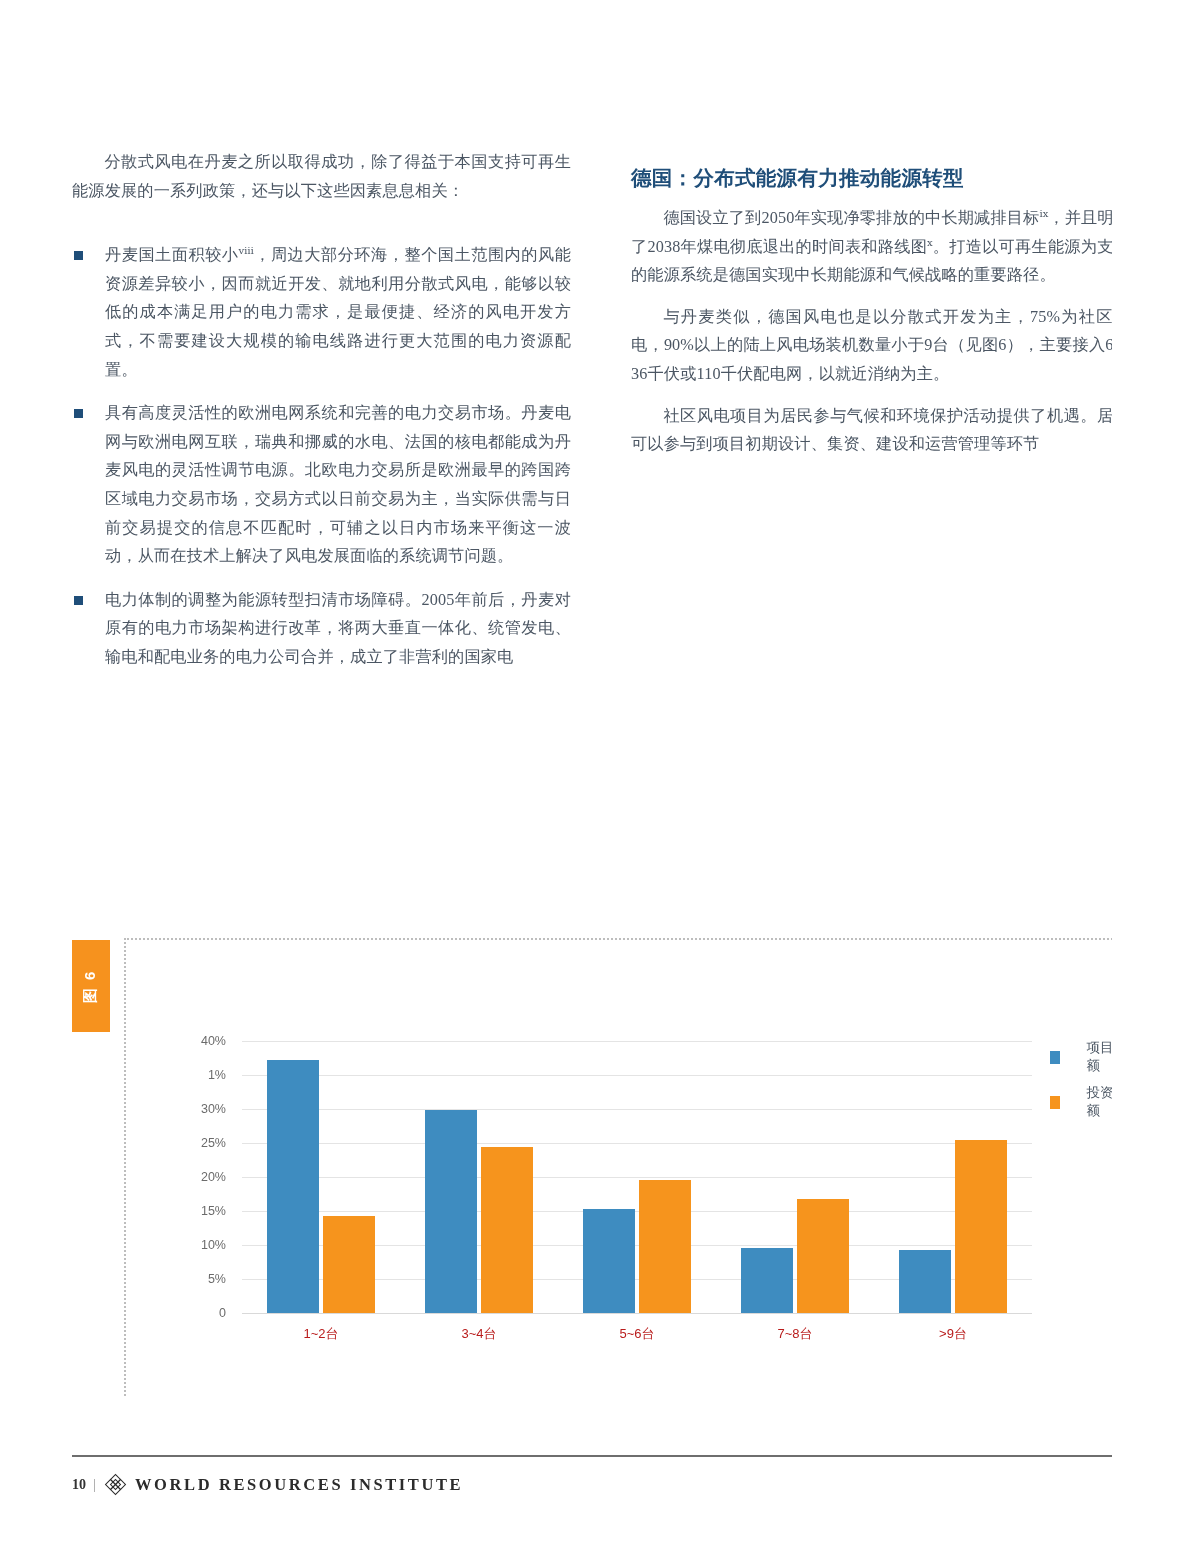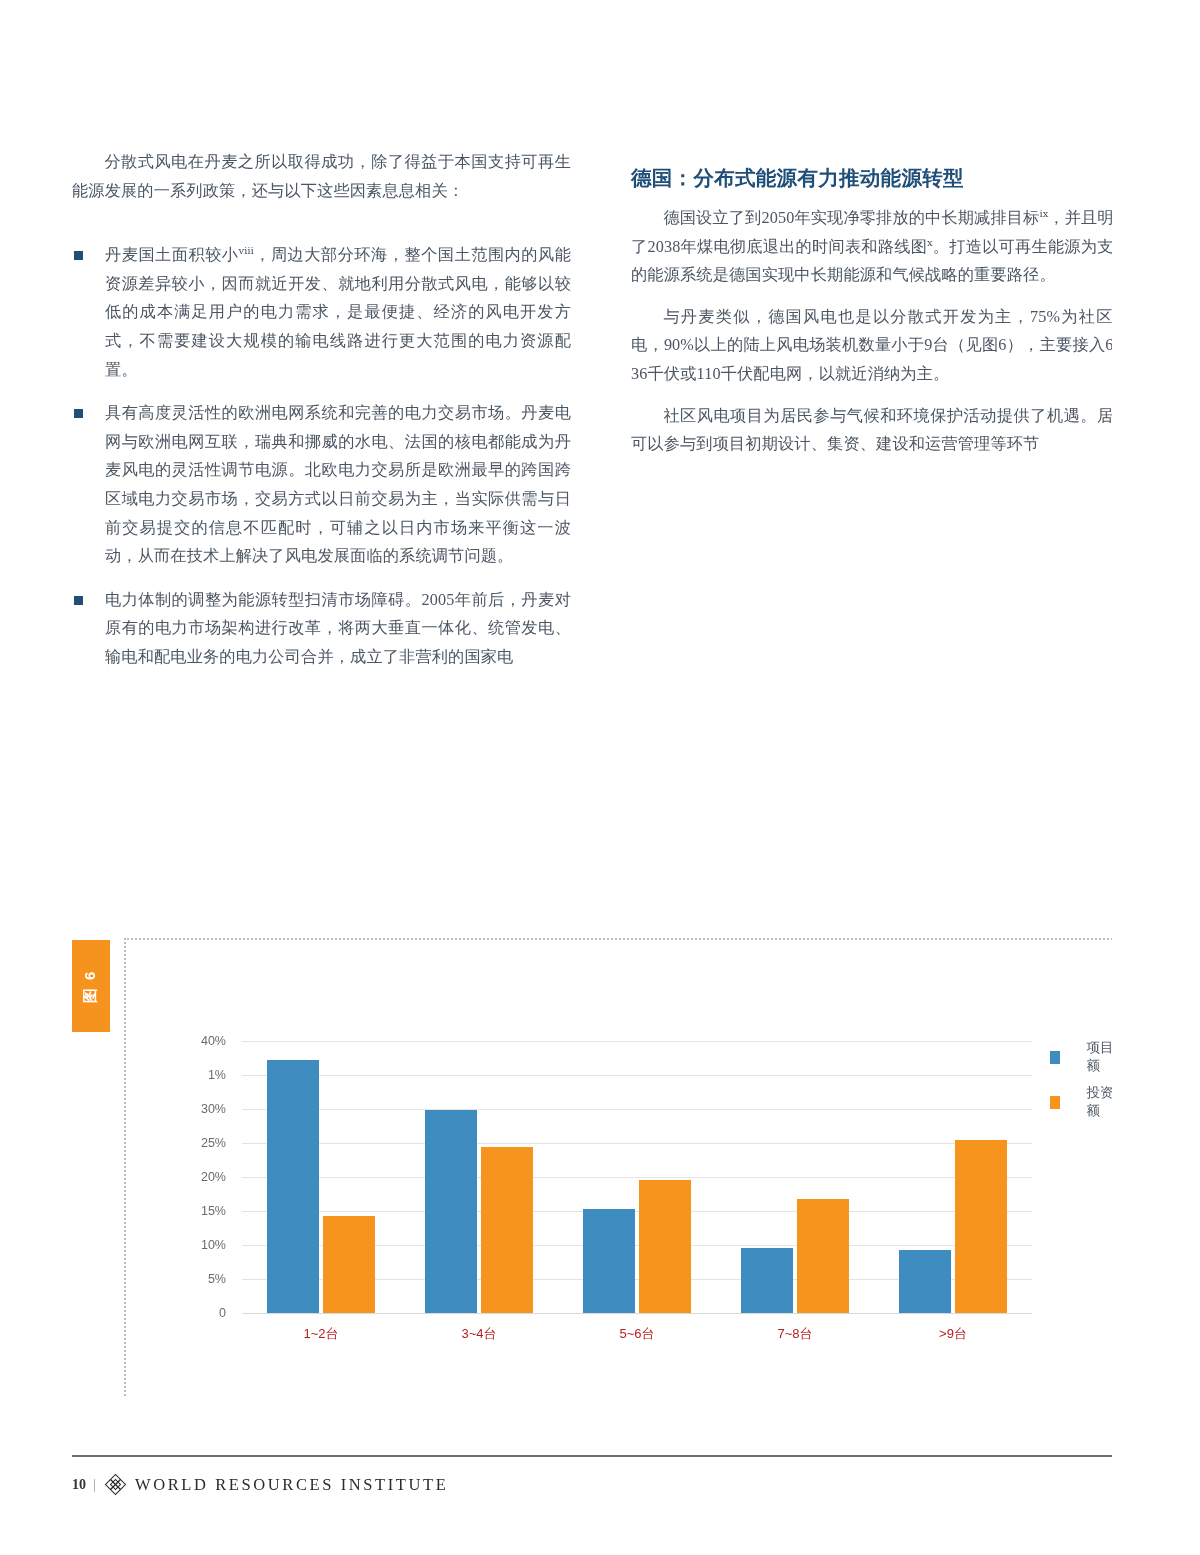--- a/index.html
+++ b/index.html
@@ -183,20 +183,21 @@
     font-family: "Liberation Serif", serif;
     font-size: 14px; font-weight: bold; color: #333;
   }
   .footer-sep { color: #9a9a9a; font-size: 15px; }
   .footer-logo { width: 25px; height: 25px; display:block; }
   .footer-name {
     font-family: "Liberation Serif", "DejaVu Serif", serif;
     font-size: 16.5px;
     letter-spacing: 2.6px;
     color: #2b2b2b;
+    font-weight: bold;
   }
 </style>
 </head>
 <body>
 
 <div class="page">
 
   <div class="cols">
 
     <div class="col">

